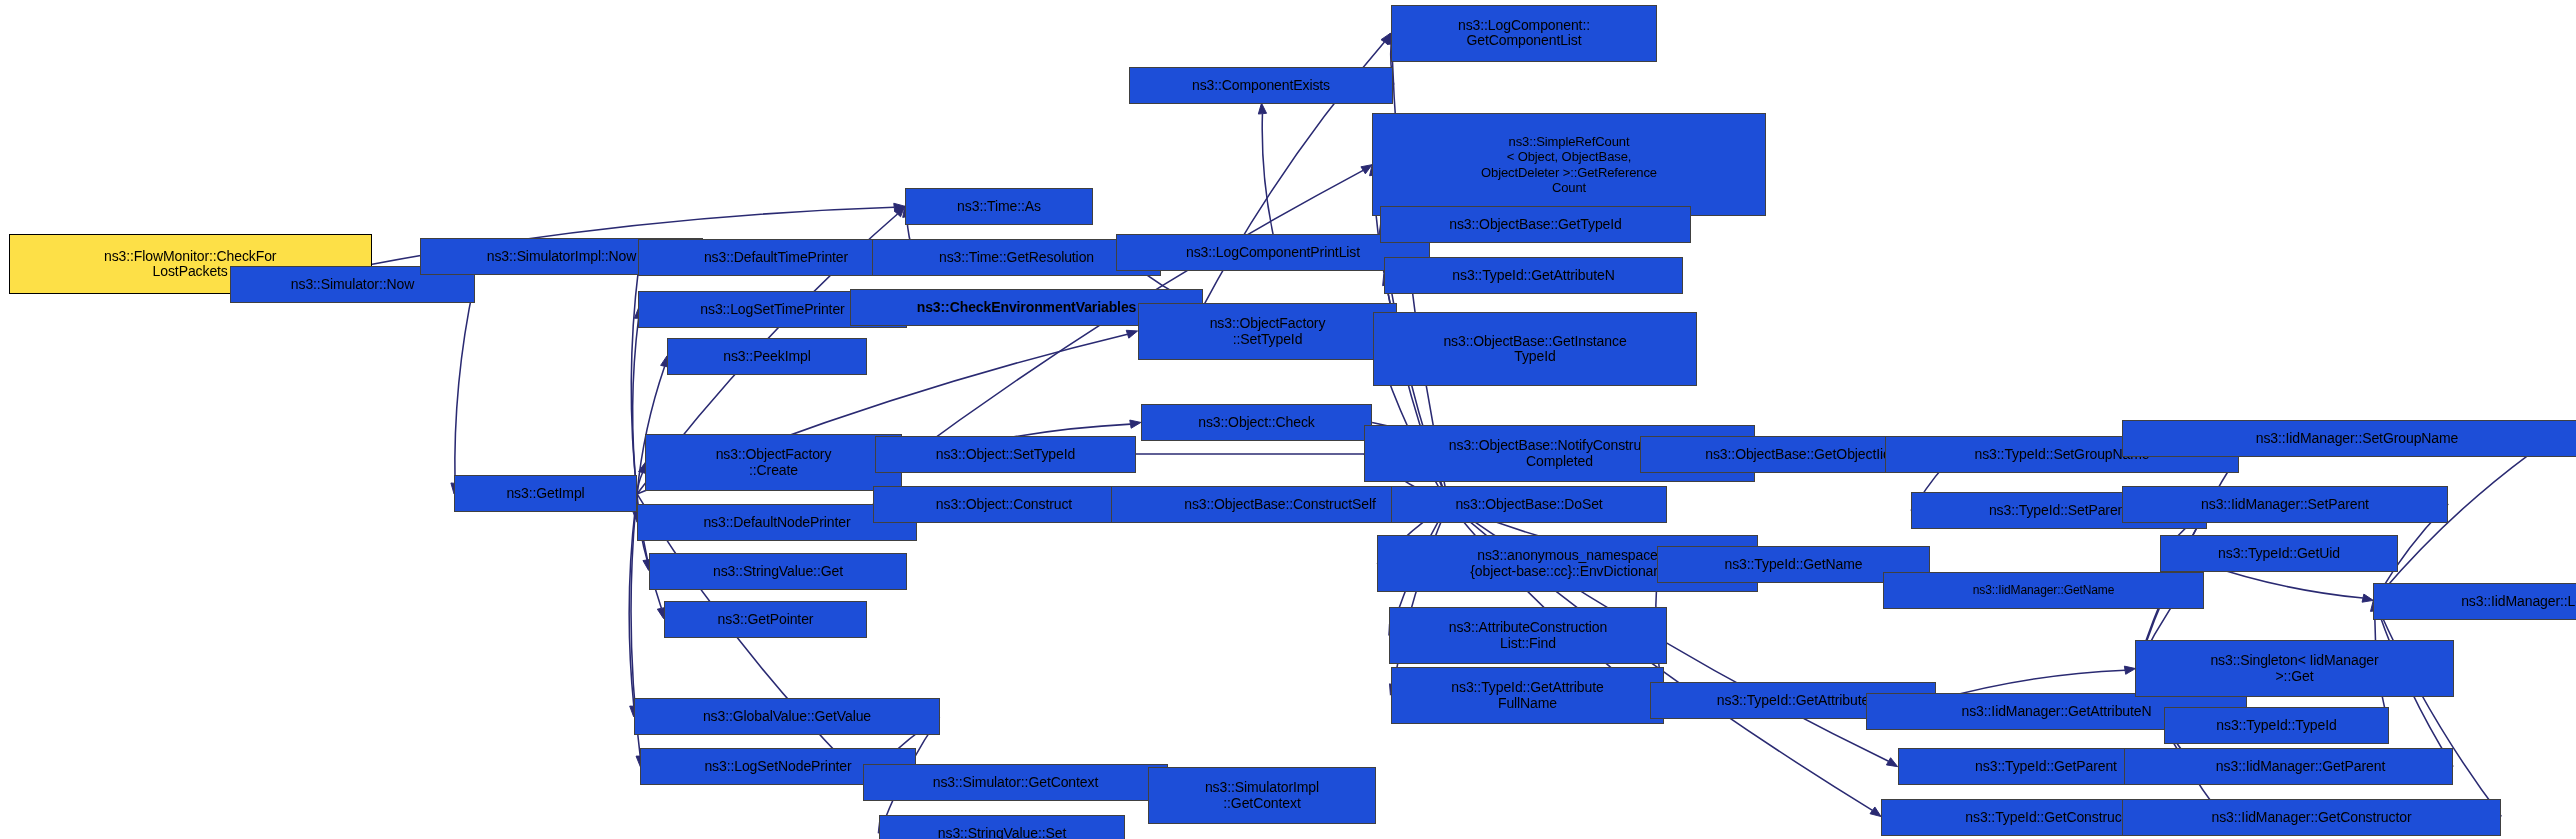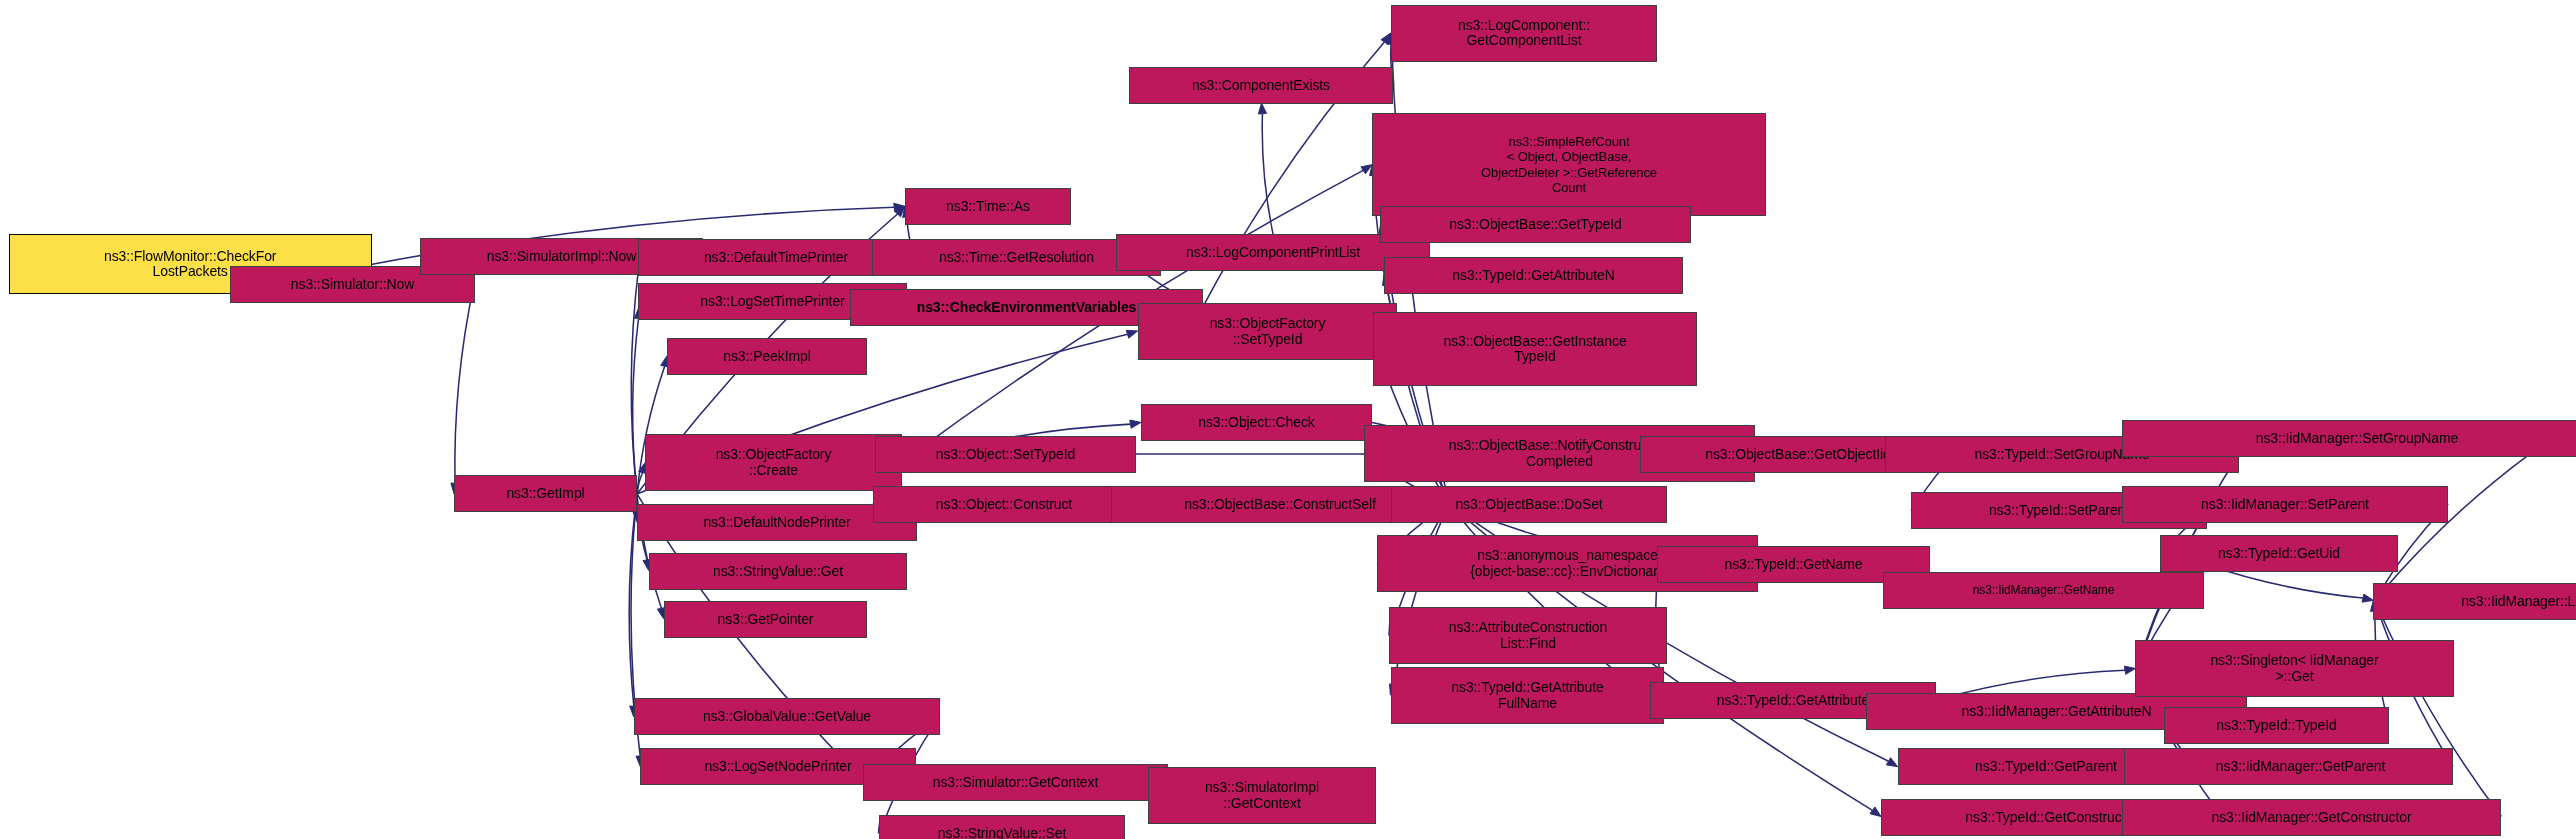--- a/index.html
+++ b/index.html
@@ -9,21 +9,21 @@
     width:2576px;
     height:839px;
     background:#ffffff;
     font-family:"Liberation Sans", sans-serif;
     overflow:hidden;
   }
   .node{
     position:absolute;
     box-sizing:border-box;
     border:1px solid #404040;
-    background:#be185d;
+    background:#1d4ed8;
     color:#000000;
     font-size:12px;
     line-height:13.5px;
     display:flex;
     align-items:center;
     justify-content:center;
     text-align:center;
     padding:1px 3.9px;
     white-space:pre-line;
     letter-spacing:-0.1px;
@@ -190,24 +190,24 @@
       <path d="M1502.0,522.5 Q1591.2,631.9 1702.8,718.3"></path>
       <polygon points="1710.704,726.0145 1699.8266551566137,721.4130470601058 1705.8309684437484,715.2560817402475"></polygon>
       <path d="M660.5,512.2 Q908.3,409.5 1169.1,346.6"></path>
       <polygon points="1179.558,343.1755 1170.4296342577275,350.6696936774616 1167.7671942495647,342.4921993666758"></polygon>
     </svg>
   <div id="node-layer">
       <div class="node root" style="left: 8.7px; top: 234px; width: 363px; height: 60px; font-size: 14px; line-height: 15.4px;">ns3::FlowMonitor::CheckFor
 LostPackets</div>
       <div class="node" style="left: 230px; top: 266px; width: 245px; height: 37px; font-size: 14px; line-height: 17.4px;">ns3::Simulator::Now</div>
       <div class="node" style="left: 420px; top: 238px; width: 283px; height: 37px; font-size: 14px; line-height: 17.4px;">ns3::SimulatorImpl::Now</div>
-      <div class="node" style="left: 905px; top: 188px; width: 166px; height: 37px; font-size: 14px; line-height: 17.4px;">ns3::Time::As</div>
+      <div class="node" style="left: 905px; top: 188px; width: 188px; height: 37px; font-size: 14px; line-height: 17.4px;">ns3::Time::As</div>
       <div class="node" style="left: 638px; top: 239px; width: 276px; height: 37px; font-size: 14px; line-height: 17.4px;">ns3::DefaultTimePrinter</div>
       <div class="node" style="left: 872px; top: 239px; width: 289px; height: 37px; font-size: 14px; line-height: 17.4px;">ns3::Time::GetResolution</div>
-      <div class="node" style="left: 638px; top: 283px; width: 269px; height: 37px; font-size: 14px; line-height: 17.4px;">ns3::LogSetTimePrinter</div>
+      <div class="node" style="left: 638px; top: 291px; width: 269px; height: 37px; font-size: 14px; line-height: 17.4px;">ns3::LogSetTimePrinter</div>
       <div class="node" style="left: 850px; top: 289px; width: 353px; height: 37px; font-size: 14px; line-height: 17.4px; font-weight: bold;">ns3::CheckEnvironmentVariables</div>
       <div class="node" style="left: 667px; top: 338px; width: 200px; height: 37px; font-size: 14px; line-height: 17.4px;">ns3::PeekImpl</div>
       <div class="node" style="left: 454px; top: 475px; width: 183px; height: 37px; font-size: 14px; line-height: 17.4px;">ns3::GetImpl</div>
       <div class="node" style="left: 645px; top: 434px; width: 257px; height: 57px; font-size: 14px; line-height: 15.4px;">ns3::ObjectFactory
 ::Create</div>
       <div class="node" style="left: 637px; top: 504px; width: 280px; height: 37px; font-size: 14px; line-height: 17.4px;">ns3::DefaultNodePrinter</div>
       <div class="node" style="left: 649px; top: 553px; width: 258px; height: 37px; font-size: 14px; line-height: 17.4px;">ns3::StringValue::Get</div>
       <div class="node" style="left: 664px; top: 601px; width: 203px; height: 37px; font-size: 14px; line-height: 17.4px;">ns3::GetPointer</div>
       <div class="node" style="left: 634px; top: 698px; width: 306px; height: 37px; font-size: 14px; line-height: 17.4px;">ns3::GlobalValue::GetValue</div>
       <div class="node" style="left: 640px; top: 748px; width: 276px; height: 37px; font-size: 14px; line-height: 17.4px;">ns3::LogSetNodePrinter</div>

